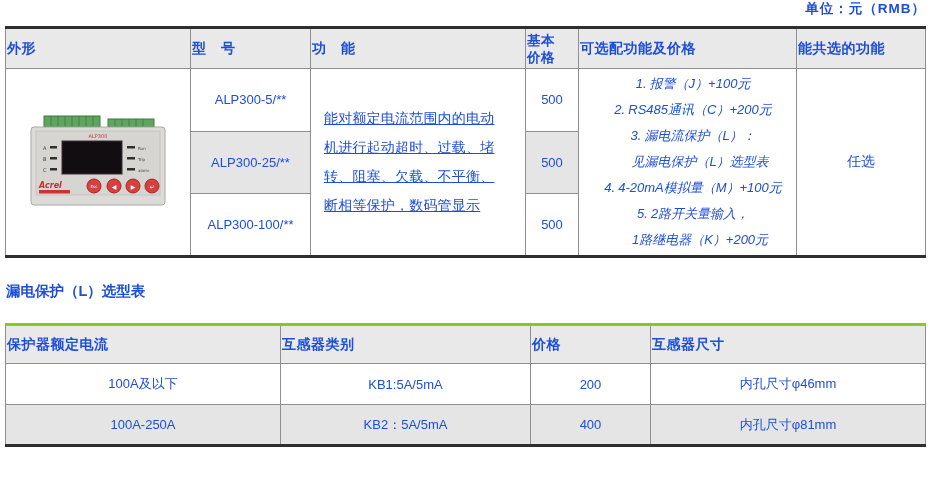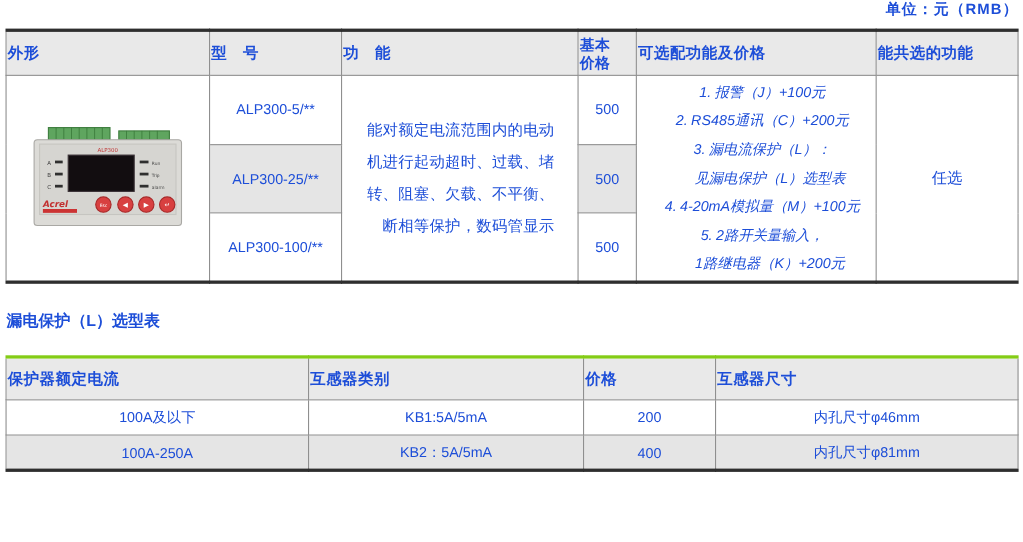--- a/index.html
+++ b/index.html
@@ -17,26 +17,26 @@
   .t2{position:absolute;left:5px;top:323px;width:920px;
       border-top:3px solid #84cc16;border-bottom:3px solid #2e2e2e;}
   .t1 th,.t1 td,.t2 th,.t2 td{
     border:1px solid #8f8f8f;overflow:hidden;
   }
   th{background:#e9e9e9;font-weight:bold;font-size:14px;letter-spacing:0.5px;
      text-align:left;vertical-align:middle;}
   .t1 thead tr{height:41px;}
   .t1 tbody tr{height:62px;}
   .t2 thead tr{height:39px;}
-  .t2 tbody tr{height:32px;}
+  .t2 tbody tr{height:41px;}
   .two-line span{display:block;line-height:17px;font-size:13.5px;}
   td{text-align:center;vertical-align:middle;font-size:13px;}
   td.shaded{background:#e5e5e5;}
   .appearance-cell{background:#fff;margin-top:48px;}
-  .func-cell{text-align:right;padding:0 8px 0 13px;}
+  .func-cell{text-align:left;padding:0 8px 0 13px;text-decoration:underline;}
   .func-text{width:180px;font-size:14px;line-height:29px;letter-spacing:0.2px;}
   .optional-cell{text-align:center;vertical-align:middle;padding:2px 4px 2px 12px;font-style:italic;}
   .opt-line{line-height:26px;font-size:13px;white-space:nowrap;}
   .opt-num{display:inline-block;width:17px;}
   .combinable-cell{font-size:14px;margin-top:24px;}
   .t2-title{position:absolute;left:6px;top:282px;font-size:14.5px;font-weight:bold;}
   svg text{font-family:"DejaVu Sans", sans-serif;}
   .brand-text{font-style:italic;font-weight:bold;}
 </style>
 </head>

